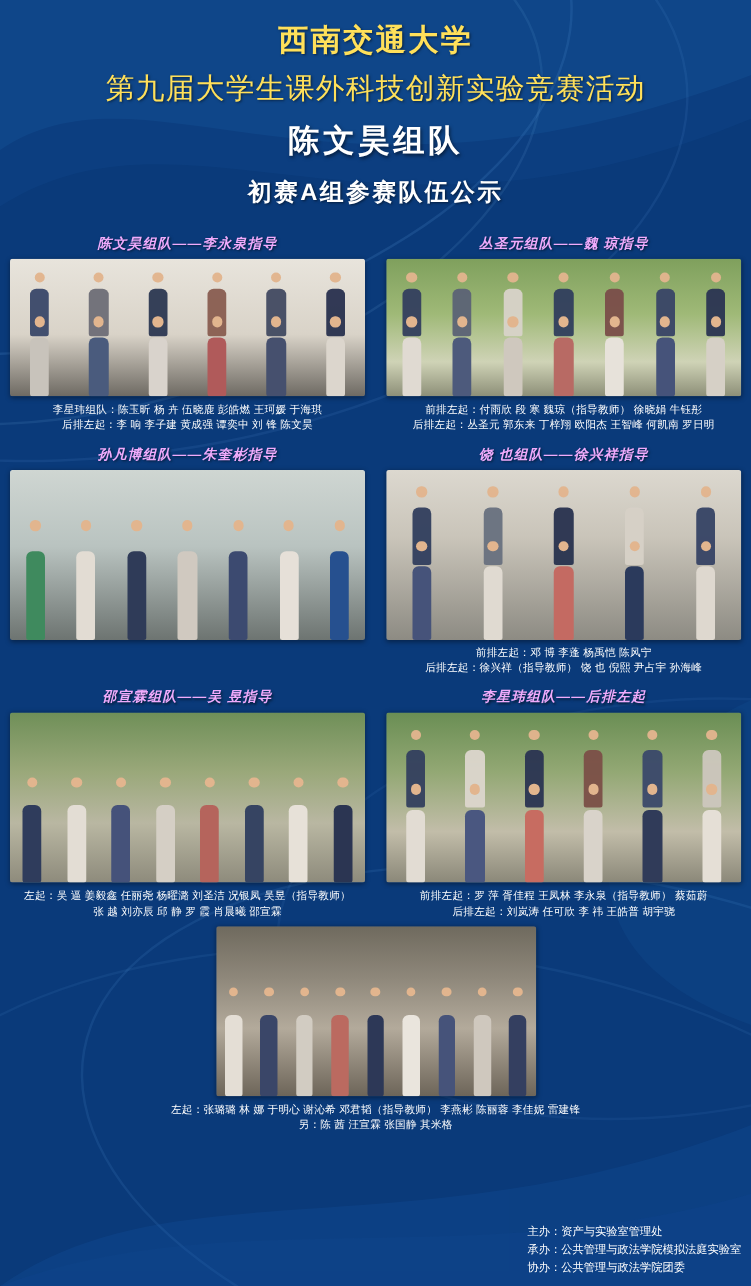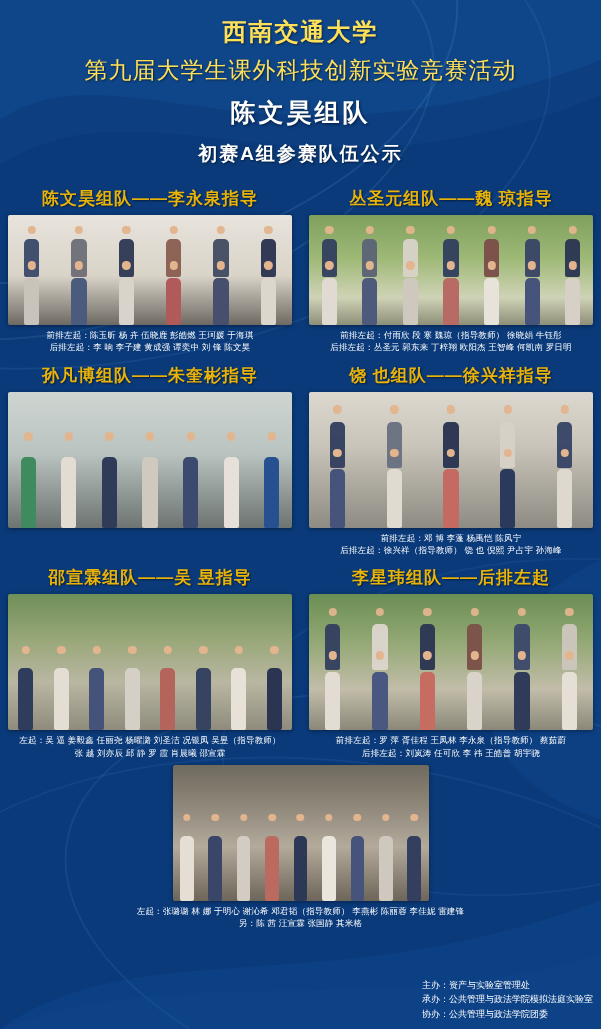--- a/index.html
+++ b/index.html
@@ -52,23 +52,24 @@
   }
 
   
   .grid{
     margin-top:16px;padding:0 8px;
     display:flex;flex-wrap:wrap;justify-content:space-between;
   }
   .team{width:284px;margin-bottom:6px;}
   .team.full{width:100%;display:flex;flex-direction:column;align-items:center;}
   .team-title{
-    text-align:center;color:#eab308;font-size:17px;font-weight:bold;
+    text-align:center;color:#f0abfc;font-size:11px;font-weight:bold;
     letter-spacing:1px;margin:4px 0 5px 0;
     text-shadow:1px 1px 2px rgba(0,0,0,.55);
+    font-style:italic;
   }
   .photo{
     width:100%;height:110px;border-radius:2px;overflow:hidden;position:relative;
     box-shadow:0 1px 4px rgba(0,0,0,.4);
   }
   .photo.tall{height:136px;}
   .photo.big{width:256px;height:136px;}
   .caption{
     color:#ffffff;font-size:8.5px;line-height:1.45;text-align:center;
     margin-top:4px;letter-spacing:.2px;
@@ -170,21 +171,21 @@
                 <div class="body" style="background:#46506e"></div>
                 <div class="head"></div>
               </div>
             <div class="p">
                 <div class="body" style="background:#dcd6cd"></div>
                 <div class="head"></div>
               </div>
           </div>
         </div>
         <div class="caption">
-          <div>前排左起：陈玉昕 杨  卉 伍晓鹿 彭皓燃 王珂媛 于海琪</div>
+          <div>李星玮组队：陈玉昕 杨  卉 伍晓鹿 彭皓燃 王珂媛 于海琪</div>
           <div>后排左起：李  响 李子建 黄成强 谭奕中 刘  锋 陈文昊</div>
         </div>
       </div>
 
       <div class="team">
         <div class="team-title">丛圣元组队——魏  琼指导</div>
         <div class="photo">
           <div class="ph-bg" style="background:linear-gradient(180deg,#7fa05d 0%,#9fb977 40%,#cfd3b6 75%,#8d8f78 100%)"></div>
           <div class="row2">
             <div class="p">

